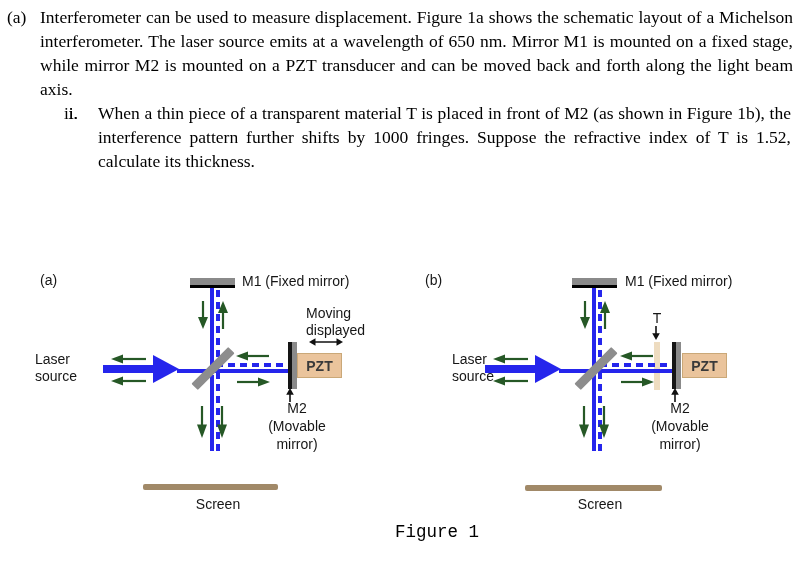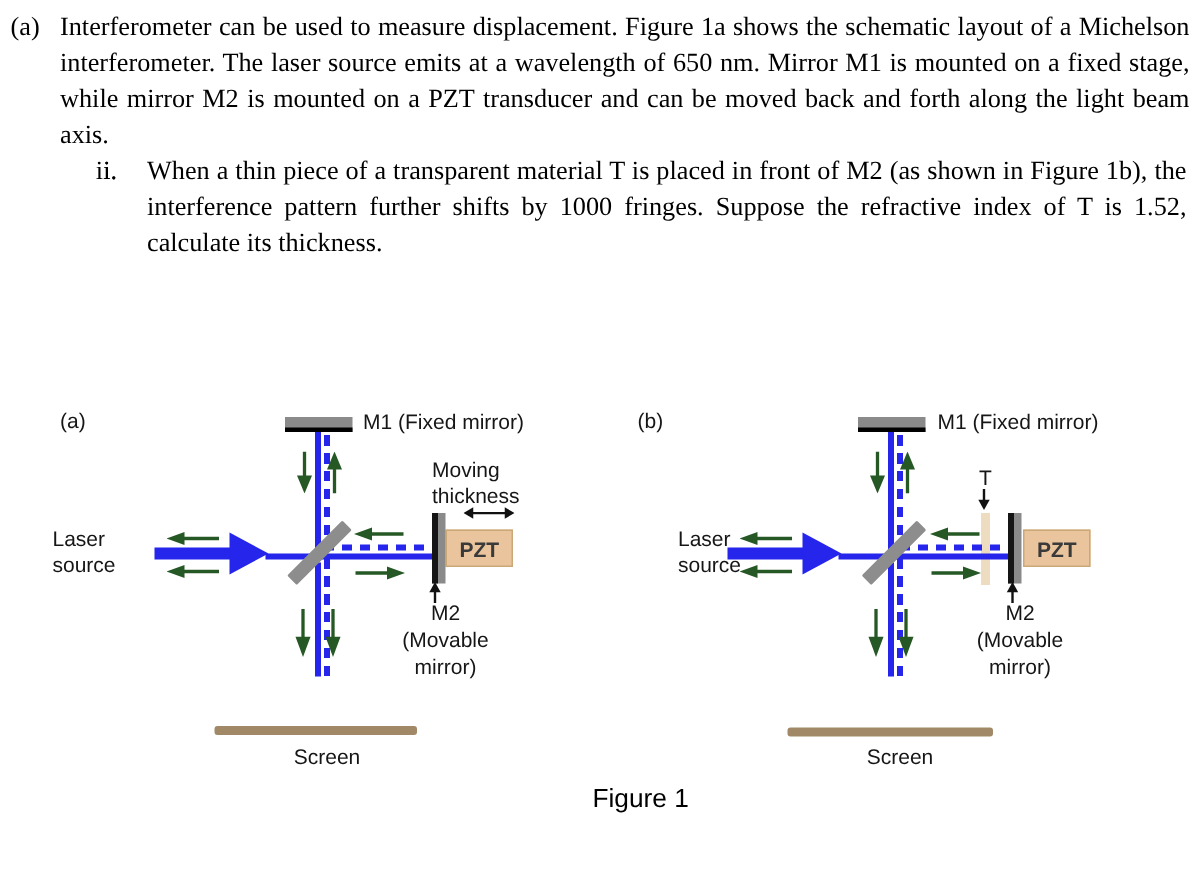--- a/index.html
+++ b/index.html
@@ -40,21 +40,21 @@
   .pzt { width:45px; height:25px; background:var(--pzt_tan); border:1px solid #caa878;
     box-sizing:border-box; display:flex; align-items:center; justify-content:center;
     font-weight:bold; font-size:14px; color:#3a3a3a; z-index:1; }
   .t-strip { width:6px; height:48px; background:var(--t_strip); z-index:1; }
   .screen-bar { height:6px; background:var(--screen_brown); border-radius:2px; z-index:2; }
   svg.icon { display:block; position:absolute; z-index:4; }
   .green { color:var(--arrow_green); }
   .dark  { color:#111; }
   .m2lbl { line-height:18px; font-size:14px; }
   .caption { position:absolute; left:395px; top:522px; font-size:17.5px;
-             font-family:Liberation Sans, sans-serif; }
+             font-family:Liberation Mono, monospace; }
 </style>
 </head>
 <body>
 
 <div class="page">
 
   <div class="problem">
     <div class="para">
       <span class="pnum">(a)</span>
       <span>Interferometer can be used to measure displacement. Figure 1a shows the schematic layout of a Michelson interferometer. The laser source emits at a wavelength of 650 nm. Mirror M1 is mounted on a fixed stage, while mirror M2 is mounted on a PZT transducer and can be moved back and forth along the light beam axis.</span>
@@ -78,23 +78,23 @@
     <div class="abs beam-v-dash" style="left:216px; top:30px; height:74px;"></div>
     <svg class="icon green" style="left:197px; top:41px;" width="12" height="28" viewBox="0 0 12 28">
         <line x1="6" y1="0" x2="6" y2="17" stroke="currentColor" stroke-width="2.2"></line>
         <polygon points="1,16 11,16 6,28" fill="currentColor"></polygon>
       </svg>
     <svg class="icon green" style="left:217px; top:41px;" width="12" height="28" viewBox="0 0 12 28">
         <line x1="6" y1="28" x2="6" y2="11" stroke="currentColor" stroke-width="2.2"></line>
         <polygon points="1,12 11,12 6,0" fill="currentColor"></polygon>
       </svg>
 
-    <div class="abs lbl" style="left:288px; top:45px;">
+    <div class="abs lbl" style="left:306px; top:45px;">
       <div>Moving</div>
-      <div>thickness</div>
+      <div>displayed</div>
     </div>
     <svg class="icon dark" style="left:309px; top:77px;" width="34" height="10" viewBox="0 0 34 10">
         <line x1="5" y1="5" x2="29" y2="5" stroke="currentColor" stroke-width="1.5"></line>
         <polygon points="6.5,1.2 6.5,8.8 0,5" fill="currentColor"></polygon>
         <polygon points="27.5,1.2 27.5,8.8 34,5" fill="currentColor"></polygon>
       </svg>
 
     <div class="abs lbl" style="left:35px; top:91px;">
       <div>Laser</div>
       <div>source</div>

